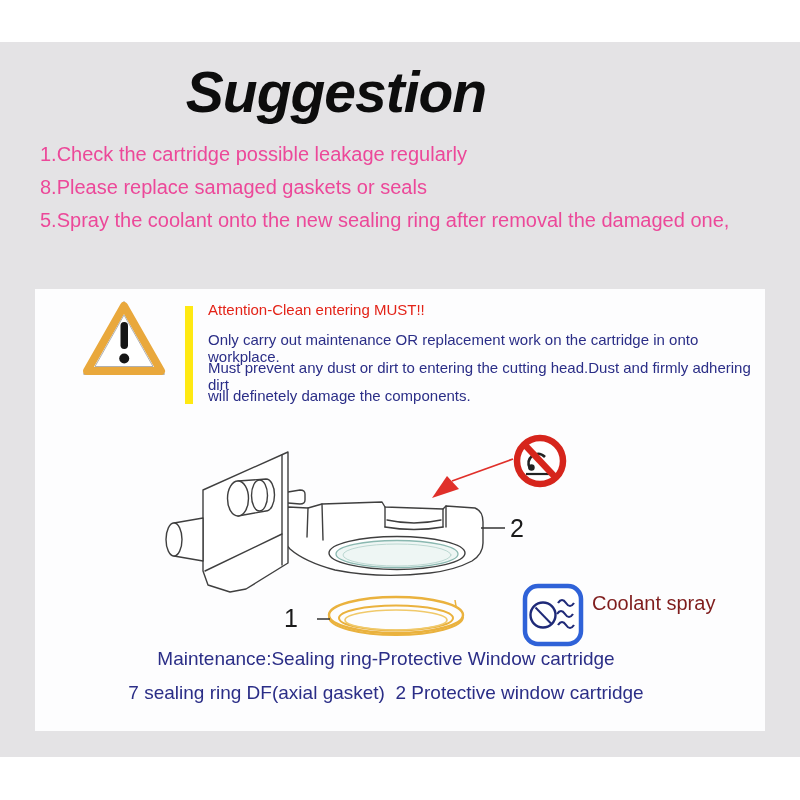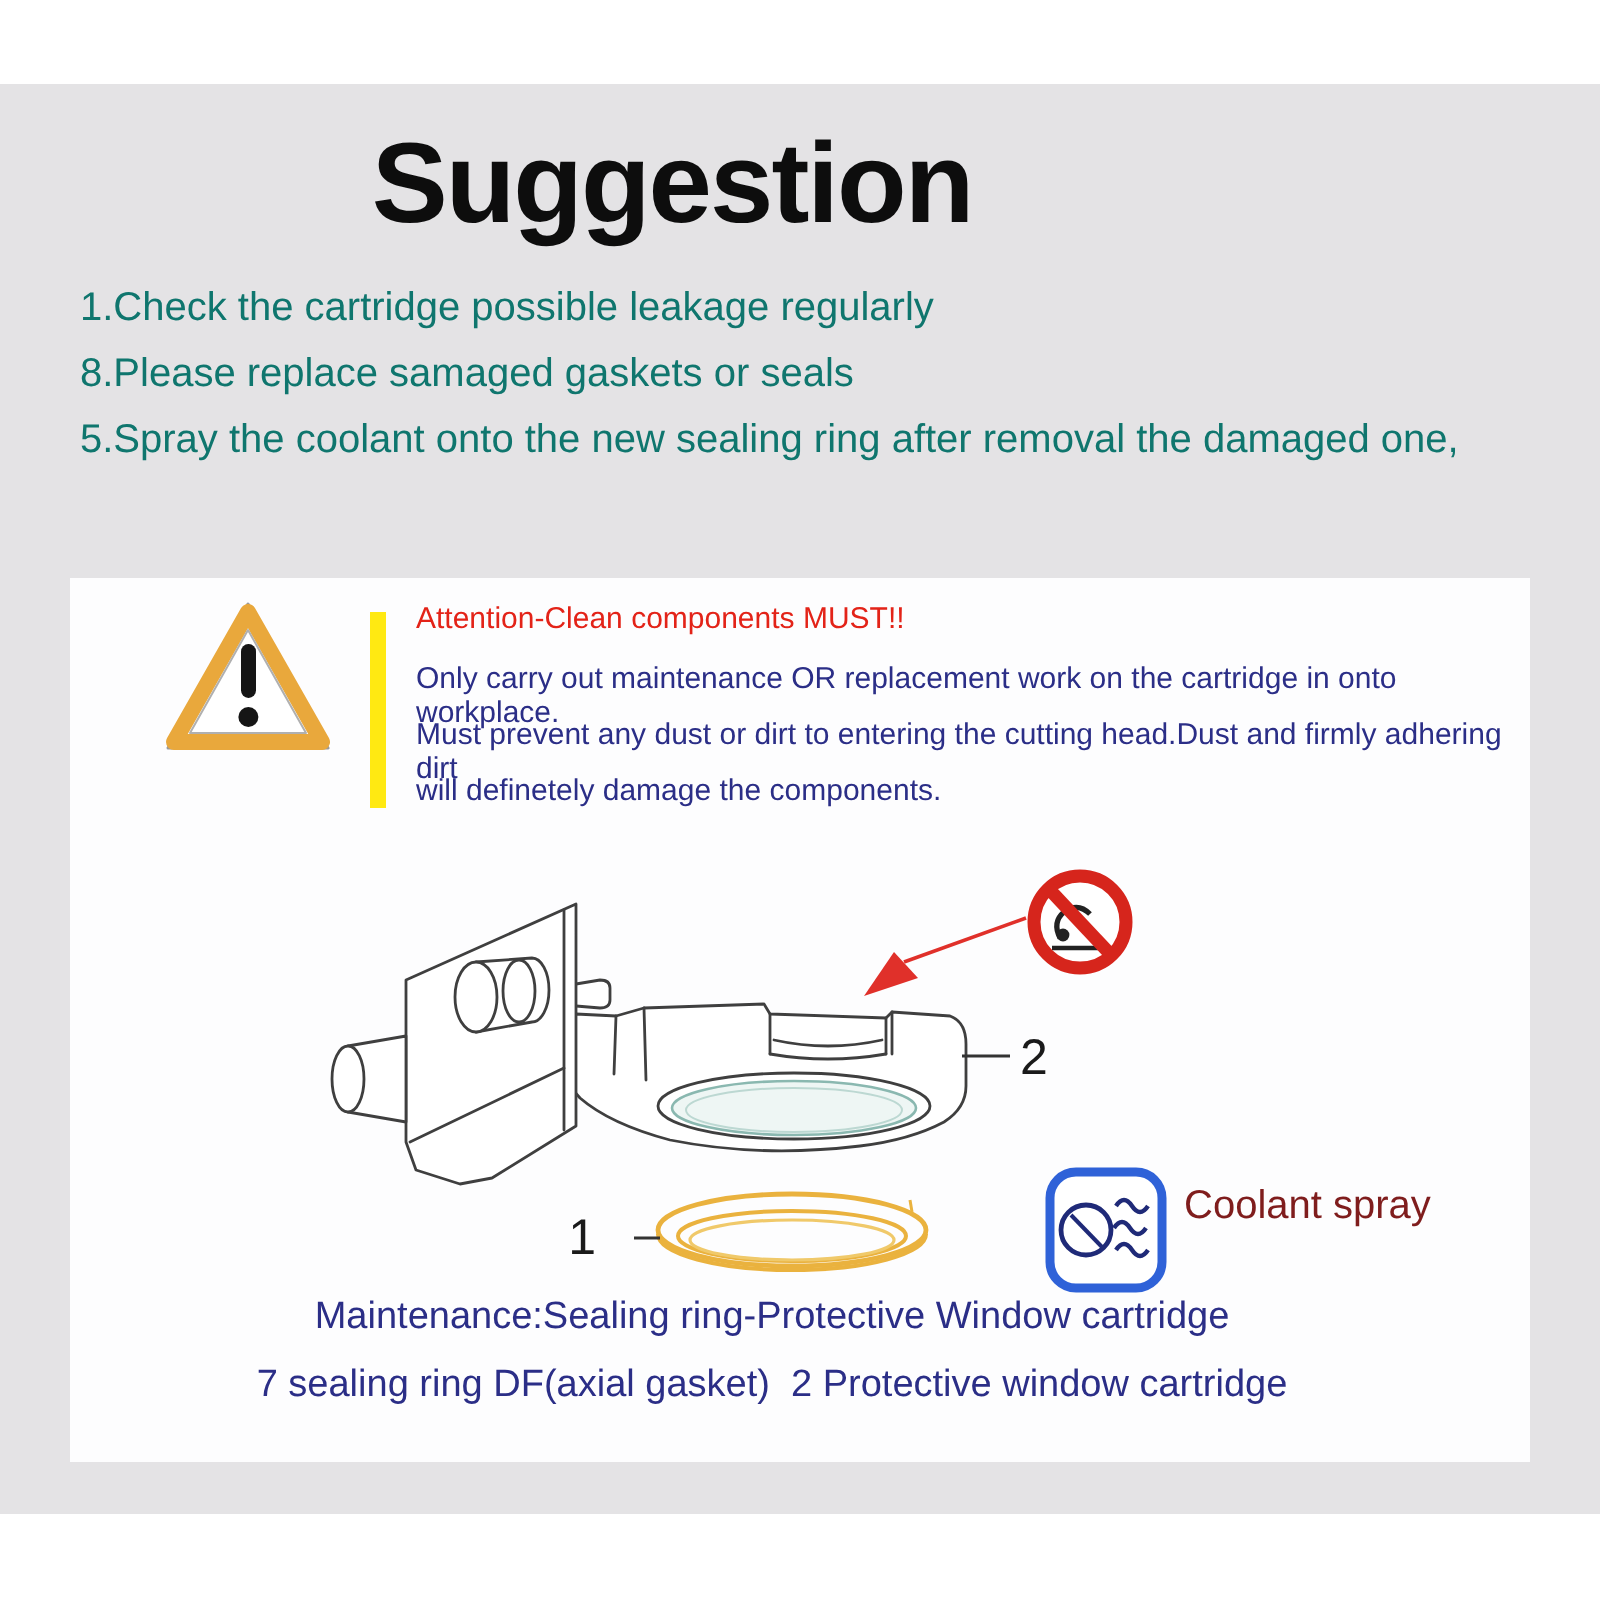--- a/index.html
+++ b/index.html
@@ -9,24 +9,25 @@
     font-family:"Liberation Sans", sans-serif; overflow:hidden;
   }
   .gray-band {
     position:absolute; left:0; top:42px; width:800px; height:715px;
     background:#e4e3e5;
   }
   .page-title {
     position:absolute; left:0; top:64px; width:672px; text-align:center;
     font-size:57px; font-weight:bold; color:#0d0d0d; line-height:1;
     letter-spacing:-1px;
+    font-style:italic;
   }
   .sug-line {
     position:absolute; left:40px; width:740px; font-size:20px; line-height:1.1;
-    color:#0f766e;
+    color:#ec4899;
   }
   .content-panel {
     position:absolute; left:35px; top:289px; width:730px; height:442px;
     background:#fdfdfe;
   }
   .warning-triangle { position:absolute; left:47px; top:11px; }
   .highlight-bar {
     position:absolute; left:150px; top:17px; width:8px; height:98px;
     background:#ffe912;
   }
@@ -69,21 +70,21 @@
     <svg class="warning-triangle" width="84" height="76" viewBox="0 0 84 76">
       <path d="M42,2 L82,74 L2,74 Z" fill="none" stroke="#9a9a9a" stroke-width="1.5" stroke-linejoin="round"></path>
       <path d="M42,6 L79,71 L5,71 Z" fill="#ffffff" stroke="#e9a83c" stroke-width="8" stroke-linejoin="round"></path>
       <path d="M42,15 L71,66.5 L13,66.5 Z" fill="#ffffff" stroke="#b0b0b0" stroke-width="1" stroke-linejoin="round"></path>
       <rect x="38.5" y="22" width="7.5" height="27" rx="3.7" fill="#151515"></rect>
       <circle cx="42.2" cy="58.5" r="5" fill="#151515"></circle>
     </svg>
 
     <div class="highlight-bar"></div>
 
-    <div class="attention-heading">Attention-Clean components MUST!!</div>
+    <div class="attention-heading">Attention-Clean entering MUST!!</div>
     <div class="attention-line" style="top:42px">Only carry out maintenance OR replacement work on the cartridge in onto workplace.</div>
     <div class="attention-line" style="top:70px">Must prevent any dust or dirt to entering the cutting head.Dust and firmly adhering dirt</div>
     <div class="attention-line" style="top:98px">will definetely damage the components.</div>
 
     <svg class="diagram-svg" width="470" height="235" viewBox="150 423 470 235">
       <g stroke="#3f3f3f" stroke-width="1.4" fill="none" stroke-linejoin="round" stroke-linecap="round">
 
         <path d="M 288,507 L 308,508 L 322,504 L 382,502 L 385,507 L 443,509 L 446,506 L 475,508
                  Q 483,511 483,522 L 483,543 Q 483,554 472,561 Q 455,570 430,573
                  Q 380,579 335,570 Q 305,562 290,549 L 283,541 Q 280,526 288,507 Z" fill="#ffffff"></path>

